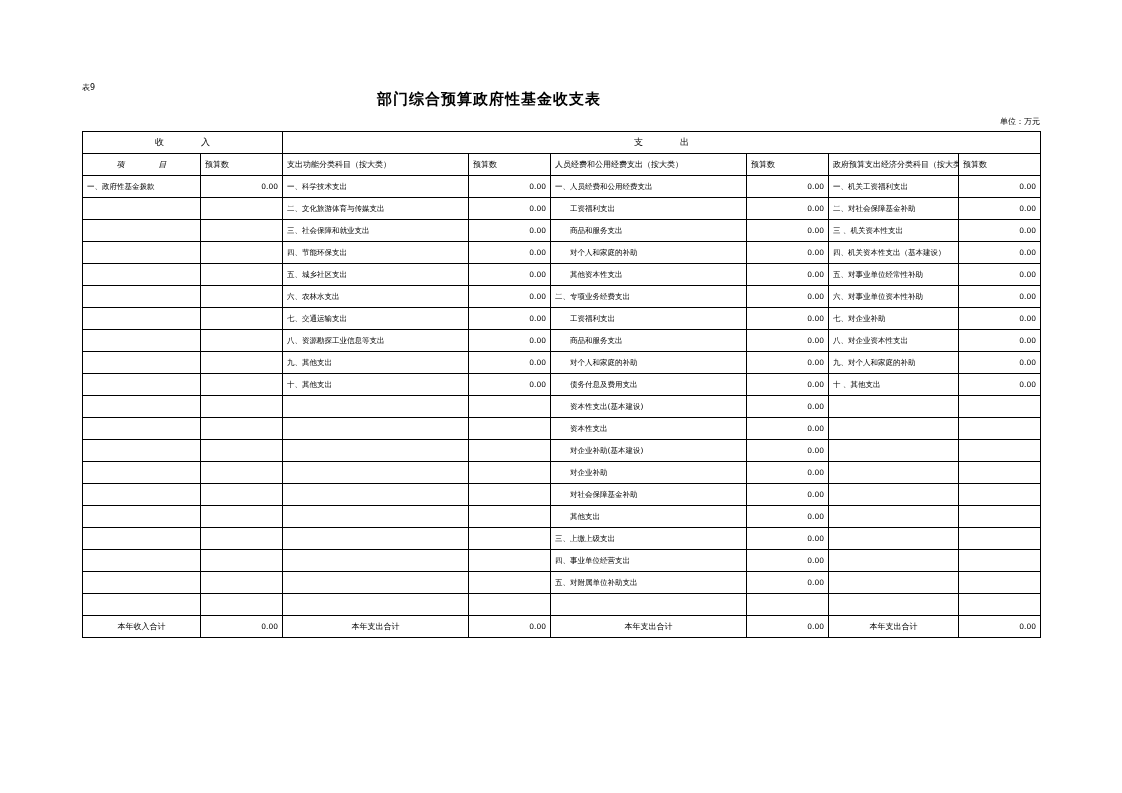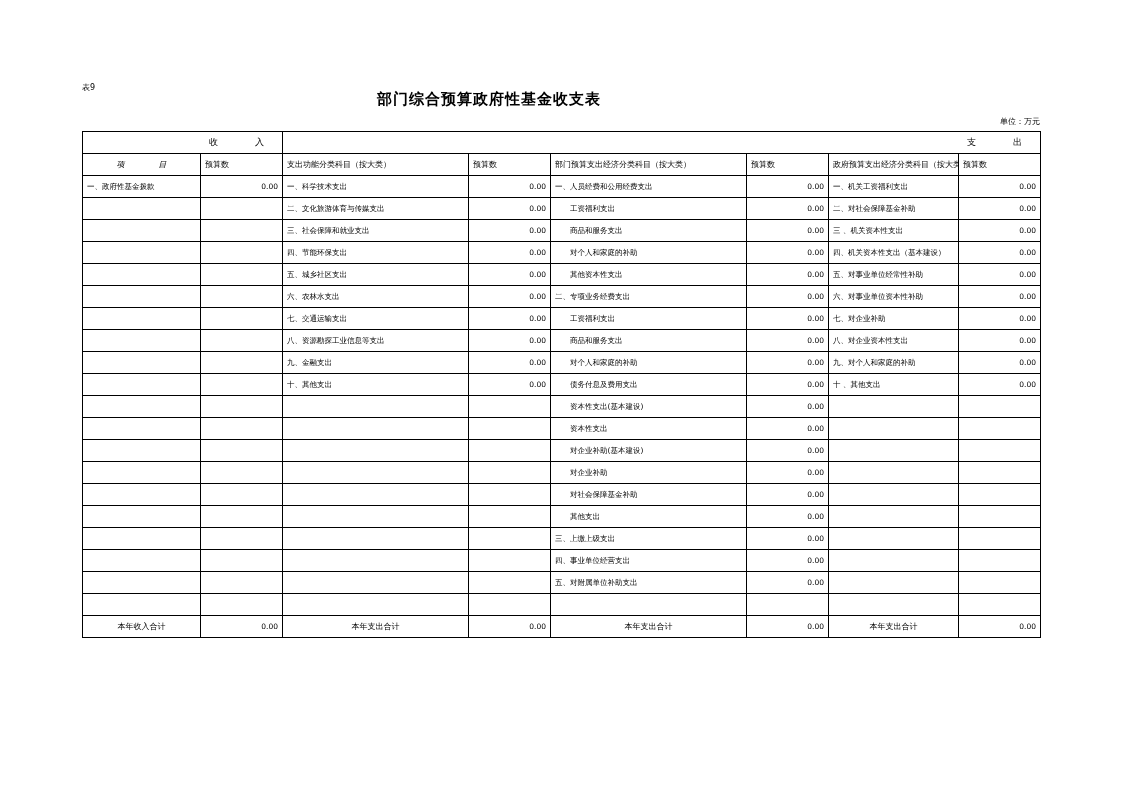--- a/index.html
+++ b/index.html
@@ -63,21 +63,21 @@
     height: 21px;
     padding: 0 4px;
     vertical-align: middle;
     font-weight: normal;
     overflow: hidden;
     white-space: nowrap;
   }
   .c-left { text-align: left; }
   .c-right { text-align: right; padding-right: 6px; }
   .hdr-group {
-    text-align: right;
+    text-align: center;
     font-size: 9px;
     letter-spacing: 14px;
     text-indent: 14px;
     height: 23px;
   }
   .hdr-sub {
     text-align: left;
     font-size: 8px;
     height: 22px;
   }
@@ -125,21 +125,21 @@
       <thead>
         <tr>
           <td class="hdr-group" colspan="2">收　入</td>
           <td class="hdr-group" colspan="6">支　出</td>
         </tr>
         <tr>
           <td class="hdr-sub-spaced">项　　目</td>
           <td class="hdr-sub">预算数</td>
           <td class="hdr-sub">支出功能分类科目（按大类）</td>
           <td class="hdr-sub">预算数</td>
-          <td class="hdr-sub">部门预算支出经济分类科目（按大类）</td>
+          <td class="hdr-sub">人员经费和公用经费支出（按大类）</td>
           <td class="hdr-sub">预算数</td>
           <td class="hdr-sub">政府预算支出经济分类科目（按大类）</td>
           <td class="hdr-sub">预算数</td>
         </tr>
       </thead>
       <tbody id="table-body">
           <tr>
             <td class="c-left">一、政府性基金拨款</td>
             <td class="c-right num">0.00</td>
             <td class="c-left">一、科学技术支出</td>
@@ -215,21 +215,21 @@
             <td class="c-left">八、资源勘探工业信息等支出</td>
             <td class="c-right num">0.00</td>
             <td class="c-left">　　商品和服务支出</td>
             <td class="c-right num">0.00</td>
             <td class="c-left">八、对企业资本性支出</td>
             <td class="c-right num">0.00</td>
           </tr>
           <tr>
             <td class="c-left"></td>
             <td class="c-right num"></td>
-            <td class="c-left">九、金融支出</td>
+            <td class="c-left">九、其他支出</td>
             <td class="c-right num">0.00</td>
             <td class="c-left">　　对个人和家庭的补助</td>
             <td class="c-right num">0.00</td>
             <td class="c-left">九、对个人和家庭的补助</td>
             <td class="c-right num">0.00</td>
           </tr>
           <tr>
             <td class="c-left"></td>
             <td class="c-right num"></td>
             <td class="c-left">十、其他支出</td>

